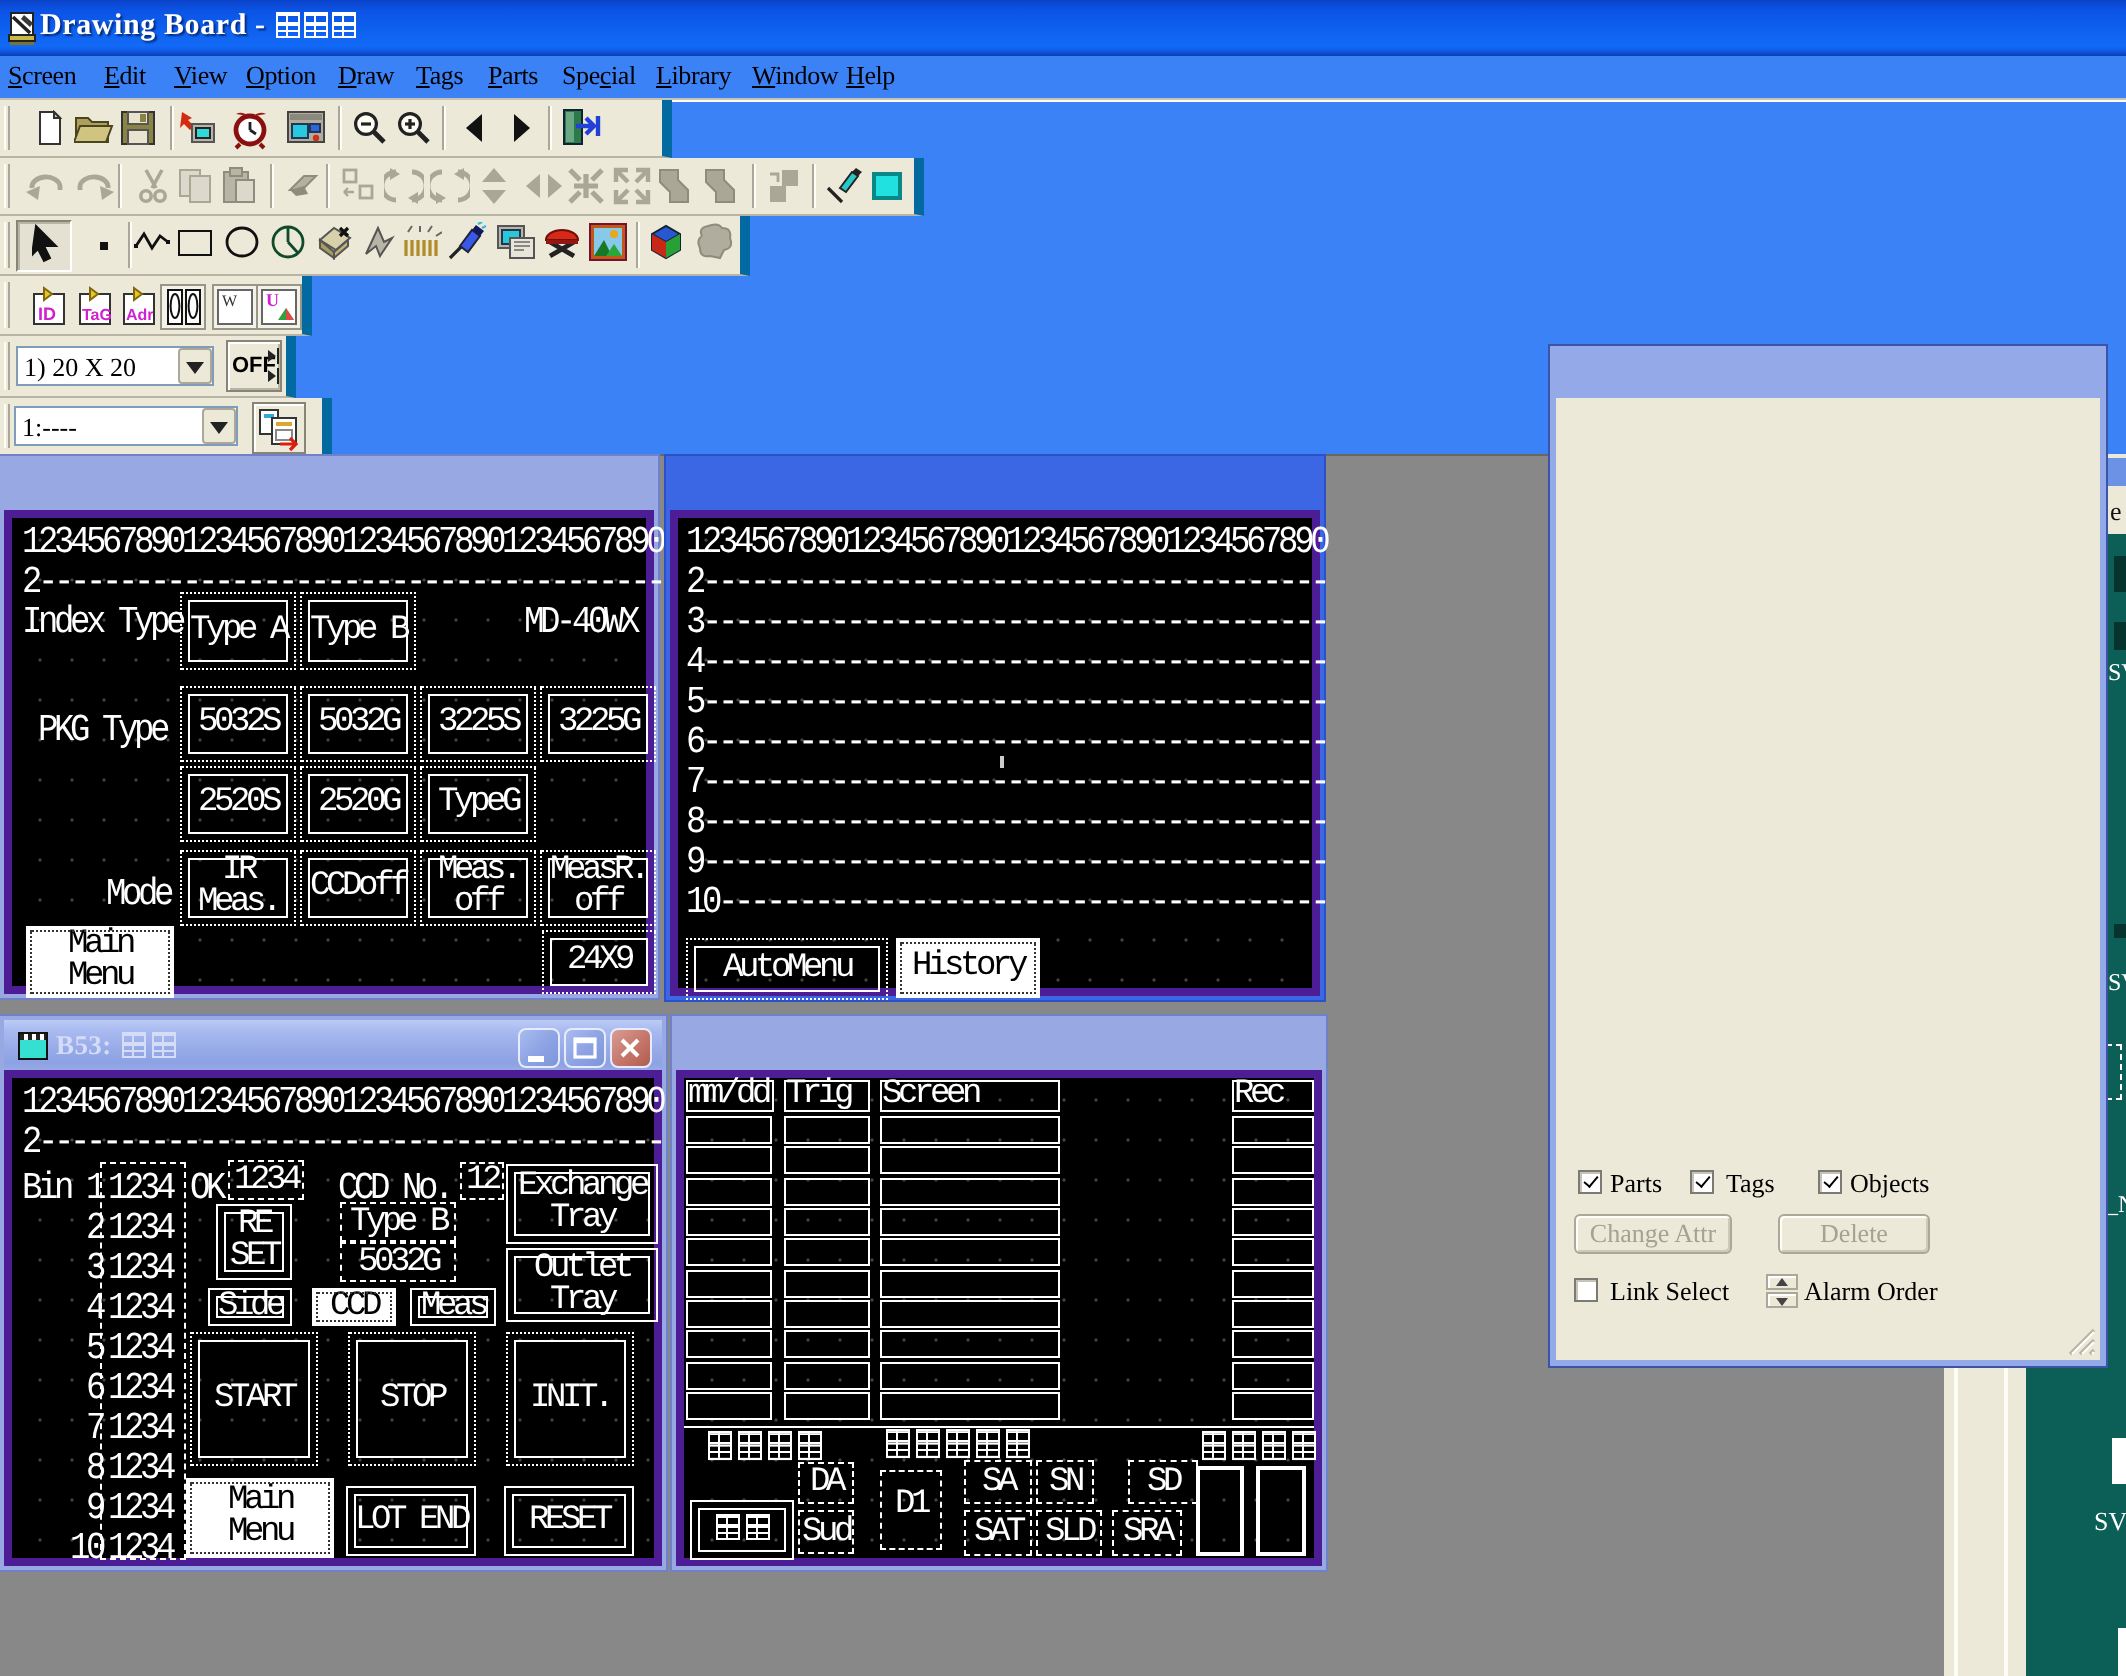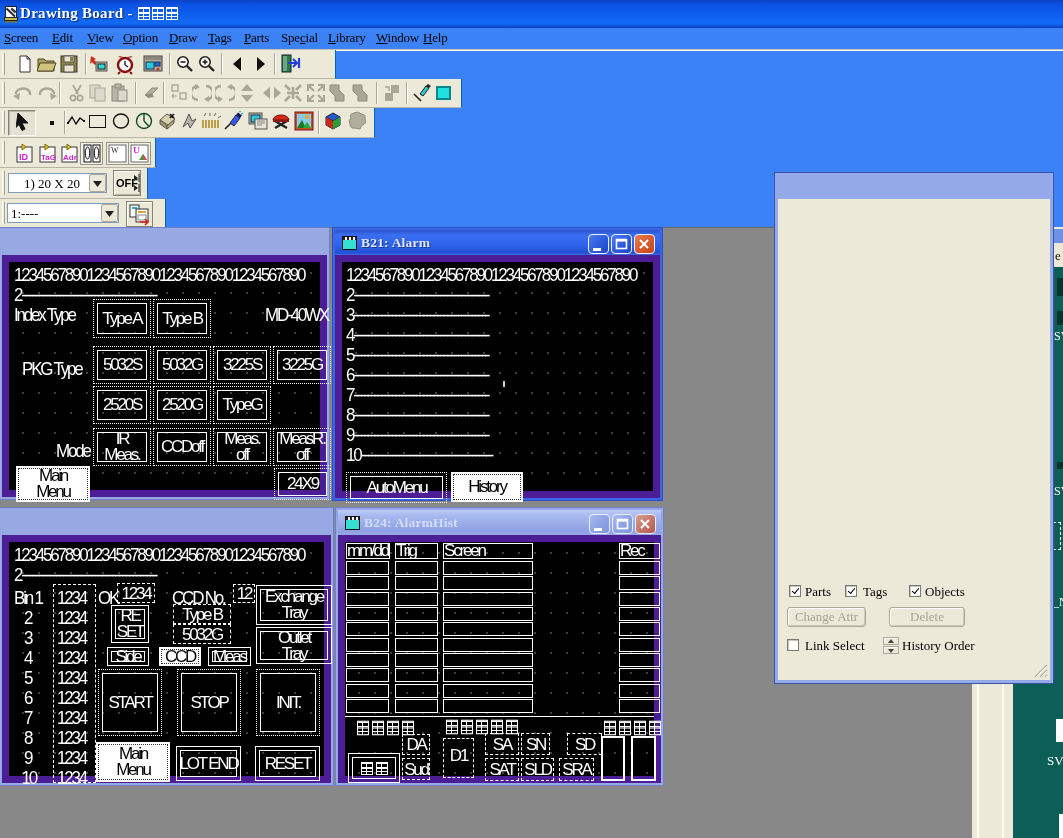--- a/index.html
+++ b/index.html
@@ -3,41 +3,41 @@
 html,body{margin:0;padding:0}
 #app{position:relative;width:1063px;height:838px;background:#3b82f6;overflow:hidden;font-family:"Liberation Serif",serif}
 #app *{box-sizing:border-box}
 .abs{position:absolute}
 #tbar{position:absolute;left:0;top:0;width:1063px;height:28px;
  background:linear-gradient(180deg,#0a42c8 0%,#0b53e4 18%,#0d5cec 40%,#1166f2 70%,#126af6 82%,#0f5ce8 90%,#0a3eb4 100%)}
 #tbar .ttext{position:absolute;left:20px;top:5px;font-size:15px;font-weight:bold;color:#fff;text-shadow:1px 1px 1px #052a7a;letter-spacing:.3px;white-space:pre}
 #menu{position:absolute;left:0;top:28px;width:1063px;height:21px;font-size:13px;color:#000;letter-spacing:-.2px}
 #menu span{position:absolute;top:2px}
 #mline{position:absolute;left:0;top:49px;width:1063px;height:2px;border-top:1px solid #c6c3b4;border-bottom:1px solid #fdfcf5}
-.band{position:absolute;background:#ece9d8;border-right:1px solid #0369a1;border-bottom:1px solid #b8b5a5}
+.band{position:absolute;background:#ece9d8;border-right:5px solid #0369a1;border-bottom:1px solid #b8b5a5}
 .grip{position:absolute;left:2px;top:3px;bottom:3px;width:3px;border-left:1px solid #fffef6;border-right:1px solid #aaa79a}
 .vsep{position:absolute;width:2px;top:3px;bottom:3px;border-left:1px solid #aaa79a;border-right:1px solid #fffef6}
 #mdi{position:absolute;left:0;top:227px;width:972px;height:611px;background:#888;border-top:1px solid #6a675c}
 .w{position:absolute}
 .w .frame{position:absolute;inset:0;border:1px solid #6f81c8;background:#97a8e2}
 .w.act .frame{border-color:#2b50c8;background:#3b67e4}
 .w .tb{position:absolute;left:3px;top:3px;right:3px;height:24px;
  background:linear-gradient(180deg,#bccaf4 0%,#a9baf0 22%,#98abe8 60%,#8da2e4 88%,#93a7e6 100%)}
 .w.act .tb{background:linear-gradient(180deg,#2a55cc 0%,#3a6ef2 22%,#2e62ea 65%,#2152d4 92%,#2a58d8 100%)}
 .w .tb .wt{position:absolute;left:26px;top:5px;font-size:13.5px;font-weight:bold;color:#d4dcf6;white-space:pre;letter-spacing:.2px}
 .w.act .tb .wt{color:#dfe8fc;text-shadow:1px 1px 0 #1a3a9a}
 .wico{position:absolute;left:7px;top:6px;width:15px;height:14px;background:#35e0d0;border:1px solid #111}
 .wico:before{content:"";position:absolute;left:0;right:0;top:0;height:3px;background:#fff;background-image:repeating-linear-gradient(90deg,#222 0 2px,transparent 2px 4px)}
 .wb{position:absolute;top:4px;width:21px;height:20px;border-radius:4px;border:1px solid #e6ecfc;
  background:linear-gradient(135deg,#a9bbf0 0%,#8ea4e4 50%,#7e95da 100%);color:#fff}
 .w.act .wb{background:linear-gradient(135deg,#4d7cf4 0%,#2d5ade 55%,#2148c0 100%);border-color:#eef3ff}
 .wb.cl{background:linear-gradient(135deg,#d89c92 0%,#c5766a 55%,#b05c4e 100%)}
 .w.act .wb.cl{background:linear-gradient(135deg,#e87a52 0%,#d95b2e 55%,#c04718 100%)}
-.client{position:absolute;left:3px;top:28px;right:3px;bottom:3px;background:#000;border:7px solid #4c1d95;
- font-family:Liberation Sans, sans-serif;font-size:17px;letter-spacing:-2.2px;color:#fff}
+.client{position:absolute;left:3px;top:28px;right:3px;bottom:3px;background:#000;border:4px solid #4c1d95;
+ font-family:Liberation Mono, monospace;font-size:17px;letter-spacing:-2.2px;color:#fff}
 .client .dots{position:absolute;inset:0;background-image:radial-gradient(circle,#424242 .7px,transparent .9px);background-size:16px 20px;background-position:6px 1px}
 .t{position:absolute;white-space:pre;line-height:20px;padding-top:2px;transform:scaleY(1.12);transform-origin:0 0}
 .b{position:absolute;border:1px dotted #fff;color:#fff;display:flex;flex-direction:column;align-items:center;justify-content:center;text-align:center;line-height:16px}
 .b:before{content:"";position:absolute;inset:3px;border:1px solid #fff}
 .b.sol{border-style:solid}
 .b.wh{background:#fff;color:#000;border:1px solid #fff}
 .b.wh:before{border:1px dotted #333;inset:1px}
 .d{position:absolute;border:1px dashed #fff;color:#fff;display:flex;align-items:center;justify-content:center;text-align:center;line-height:15px}
 .k{display:inline-block;position:relative;width:12px;height:13px;margin:0 1.5px;border:1px solid currentColor;vertical-align:-2px;background-image:repeating-linear-gradient(180deg,currentColor 0 1px,transparent 1px 4px)}
 .k:before{content:"";position:absolute;left:0;right:0;top:45%;border-top:1px solid}
@@ -327,21 +327,21 @@
  <svg class="abs" style="left:130px;top:6px" width="19" height="19" viewBox="0 0 19 19">
         <rect x="1" y="1" width="17" height="17" fill="#fff" stroke="#666"></rect>
         <text x="3" y="9" font-size="9" fill="#d020d0" font-family="Liberation Serif" font-weight="bold">U</text>
         <path d="M9 16 l4 -6 4 6 z" fill="#30a040"></path>
         <path d="M13 10 l4 6 h-4 z" fill="#e04848"></path>
       </svg>
 </div>
 
 <div class="band" style="left:0;top:168px;width:148px;height:31px">
  <div class="grip"></div>
- <div class="abs" style="left:8px;top:5px;width:99px;height:20px;background:#fff;border:1px solid #7f9db9;font-size:13px;color:#000;padding:2px 0 0 15px">1) 20 X 20</div>
+ <div class="abs" style="left:8px;top:5px;width:99px;height:20px;background:#fff;border:1px solid #7f9db9;font-size:13px;color:#000;padding:2px 0 0 3px">1) 20 X 20</div>
  <div class="abs" style="left:89px;top:6px;width:17px;height:18px;background:#ece9d8;border:1px solid #aca899;border-radius:2px"></div>
  <svg class="abs" style="left:93px;top:13px" width="9" height="6" viewBox="0 0 9 6">
         <path d="M0 0 h9 l-4.5 6 z" fill="#222"></path>
       </svg>
  <div class="abs" style="left:113px;top:2px;width:28px;height:26px;background:#ece9d8;border:1px solid #888578;box-shadow:inset 1px 1px 0 #fff,inset -1px -1px 0 #b8b5a5;font-family:'Liberation Sans';font-weight:bold;font-size:11px;color:#000;padding:6px 0 0 2px">OFF</div>
  <svg class="abs" style="left:133px;top:6px" width="7" height="19" viewBox="0 0 7 19">
         <path d="M1 1 l4 3 -4 3 z M1 11 l4 3 -4 3 z" fill="#222"></path>
         <path d="M6 0 v8 M6 10 v8" stroke="#222" stroke-width="1"></path>
       </svg>
 </div>
@@ -402,53 +402,53 @@
 <div class="b" style="left:84px;top:166px;width:58px;height:38px">IR<br>Meas.</div>
 <div class="b" style="left:144px;top:166px;width:58px;height:38px">CCDoff</div>
 <div class="b" style="left:204px;top:166px;width:58px;height:38px">Meas.<br>off</div>
 <div class="b" style="left:264px;top:166px;width:58px;height:38px">MeasR.<br>off</div>
 <div class="b wh" style="left:7px;top:204px;width:74px;height:36px">Main<br>Menu</div>
 <div class="b" style="left:265px;top:206px;width:57px;height:32px">24X9</div>
  </div>
 </div>
 <div class="w act" style="left:332px;top:227px;width:331px;height:274px">
  <div class="frame"></div>
- <div class="tb">
-        <div class="wico"></div>
-        <span class="wt">B21: Alarm</span>
-  <div class="wb" style="right:51px"><svg width="19" height="18">
-            <rect x="4" y="13" width="8" height="3" fill="#fff"></rect>
-          </svg></div>
-  <div class="wb" style="right:28px"><svg width="19" height="18">
-            <rect x="4.5" y="4.5" width="10" height="9" fill="none" stroke="#fff" stroke-width="1.6"></rect>
-            <rect x="4" y="4" width="11" height="2.6" fill="#fff"></rect>
-          </svg></div>
-  <div class="wb cl" style="right:5px"><svg width="19" height="18">
-            <path d="M5 5 L13 13 M13 5 L5 13" stroke="#fff" stroke-width="2"></path>
-          </svg></div>
- </div>
  <div class="client">
         <div class="dots"></div>
 <div class="t" style="left:4px;top:0">1234567890123456789012345678901234567890</div>
 <div class="t" style="left:4px;top:20px">2---------------------------------------</div>
 <div class="t" style="left:4px;top:40px">3---------------------------------------</div>
 <div class="t" style="left:4px;top:60px">4---------------------------------------</div>
 <div class="t" style="left:4px;top:80px">5---------------------------------------</div>
 <div class="t" style="left:4px;top:100px">6---------------------------------------</div>
 <div class="t" style="left:4px;top:120px">7---------------------------------------</div>
 <div class="t" style="left:4px;top:140px">8---------------------------------------</div>
 <div class="t" style="left:4px;top:160px">9---------------------------------------</div>
 <div class="t" style="left:4px;top:180px">10--------------------------------------</div>
 <div class="abs" style="left:161px;top:119px;width:2px;height:6px;background:#ccc"></div>
 <div class="b" style="left:4px;top:210px;width:101px;height:31px">AutoMenu</div>
 <div class="b wh" style="left:109px;top:210px;width:72px;height:30px">History</div>
  </div>
 </div>
 <div class="w " style="left:-1px;top:507px;width:335px;height:279px">
  <div class="frame"></div>
+ <div class="tb">
+        <div class="wico"></div>
+        <span class="wt">B53: <span class="k"></span><span class="k"></span></span>
+  <div class="wb" style="right:51px"><svg width="19" height="18">
+            <rect x="4" y="13" width="8" height="3" fill="#fff"></rect>
+          </svg></div>
+  <div class="wb" style="right:28px"><svg width="19" height="18">
+            <rect x="4.5" y="4.5" width="10" height="9" fill="none" stroke="#fff" stroke-width="1.6"></rect>
+            <rect x="4" y="4" width="11" height="2.6" fill="#fff"></rect>
+          </svg></div>
+  <div class="wb cl" style="right:5px"><svg width="19" height="18">
+            <path d="M5 5 L13 13 M13 5 L5 13" stroke="#fff" stroke-width="2"></path>
+          </svg></div>
+ </div>
  <div class="client">
         <div class="dots"></div>
 <div class="t" style="left:5px;top:0">1234567890123456789012345678901234567890</div>
 <div class="t" style="left:5px;top:20px">2---------------------------------------</div>
 <div class="t" style="left:5px;top:43px">Bin 1</div>
 <div class="t" style="left:48px;top:43px">1234</div>
 <div class="t" style="left:5px;top:63px">    2</div>
 <div class="t" style="left:48px;top:63px">1234</div>
 <div class="t" style="left:5px;top:83px">    3</div>
 <div class="t" style="left:48px;top:83px">1234</div>
@@ -482,34 +482,20 @@
 <div class="b" style="left:89px;top:127px;width:64px;height:67px">START</div>
 <div class="b" style="left:168px;top:127px;width:64px;height:67px">STOP</div>
 <div class="b" style="left:247px;top:127px;width:64px;height:67px">INIT.</div>
 <div class="b wh" style="left:87px;top:200px;width:74px;height:40px">Main<br>Menu</div>
 <div class="b sol" style="left:167px;top:204px;width:65px;height:35px">LOT END</div>
 <div class="b sol" style="left:246px;top:204px;width:65px;height:35px">RESET</div>
  </div>
 </div>
 <div class="w " style="left:335px;top:507px;width:329px;height:279px">
  <div class="frame"></div>
- <div class="tb">
-        <div class="wico"></div>
-        <span class="wt">B24: AlarmHist</span>
-  <div class="wb" style="right:51px"><svg width="19" height="18">
-            <rect x="4" y="13" width="8" height="3" fill="#fff"></rect>
-          </svg></div>
-  <div class="wb" style="right:28px"><svg width="19" height="18">
-            <rect x="4.5" y="4.5" width="10" height="9" fill="none" stroke="#fff" stroke-width="1.6"></rect>
-            <rect x="4" y="4" width="11" height="2.6" fill="#fff"></rect>
-          </svg></div>
-  <div class="wb cl" style="right:5px"><svg width="19" height="18">
-            <path d="M5 5 L13 13 M13 5 L5 13" stroke="#fff" stroke-width="2"></path>
-          </svg></div>
- </div>
  <div class="client">
         <div class="dots"></div>
 <div class="hdr" style="left:1px;width:44px">mm/dd</div>
 <div class="hdr" style="left:50px;width:43px">Trig</div>
 <div class="hdr" style="left:98px;width:90px">Screen</div>
 <div class="hdr" style="left:274px;width:41px">Rec</div>
 <div class="row" style="top:19px">
           <i class="c1"></i>
           <i class="c2"></i>
           <i class="c3"></i>
@@ -599,19 +585,19 @@
         <span class="plab" style="left:147px;top:385px">Objects</span>
   <div class="pbtn" style="left:9px;top:408px;width:79px">Change Attr</div>
   <div class="pbtn" style="left:111px;top:408px;width:76px">Delete</div>
   <div class="cb" style="left:9px;top:440px"></div>
         <span class="plab" style="left:27px;top:439px">Link Select</span>
   <div class="abs" style="left:105px;top:438px;width:16px;height:8px;background:#ece9d8;border:1px solid #aca899;box-shadow:inset 1px 1px 0 #fff"></div>
   <div class="abs" style="left:105px;top:447px;width:16px;height:8px;background:#ece9d8;border:1px solid #aca899;box-shadow:inset 1px 1px 0 #fff"></div>
   <svg class="abs" style="left:109px;top:440px" width="8" height="14" viewBox="0 0 8 14">
           <path d="M4 0 L7 4 H1 Z M4 14 L1 10 h6 z" fill="#444"></path>
         </svg>
-  <span class="plab" style="left:124px;top:439px">History Order</span>
+  <span class="plab" style="left:124px;top:439px">Alarm Order</span>
   <svg class="abs" style="right:2px;bottom:2px" width="15" height="15" viewBox="0 0 15 15">
           <path d="M14 2 L2 14 M14 7 L7 14 M14 12 L12 14" stroke="#b8b5a5" stroke-width="1.6"></path>
           <path d="M14 3 L3 14 M14 8 L8 14 M14 13 L13 14" stroke="#fff" stroke-width="1"></path>
         </svg>
  </div>
 </div>
 </div>
 </body></html>

